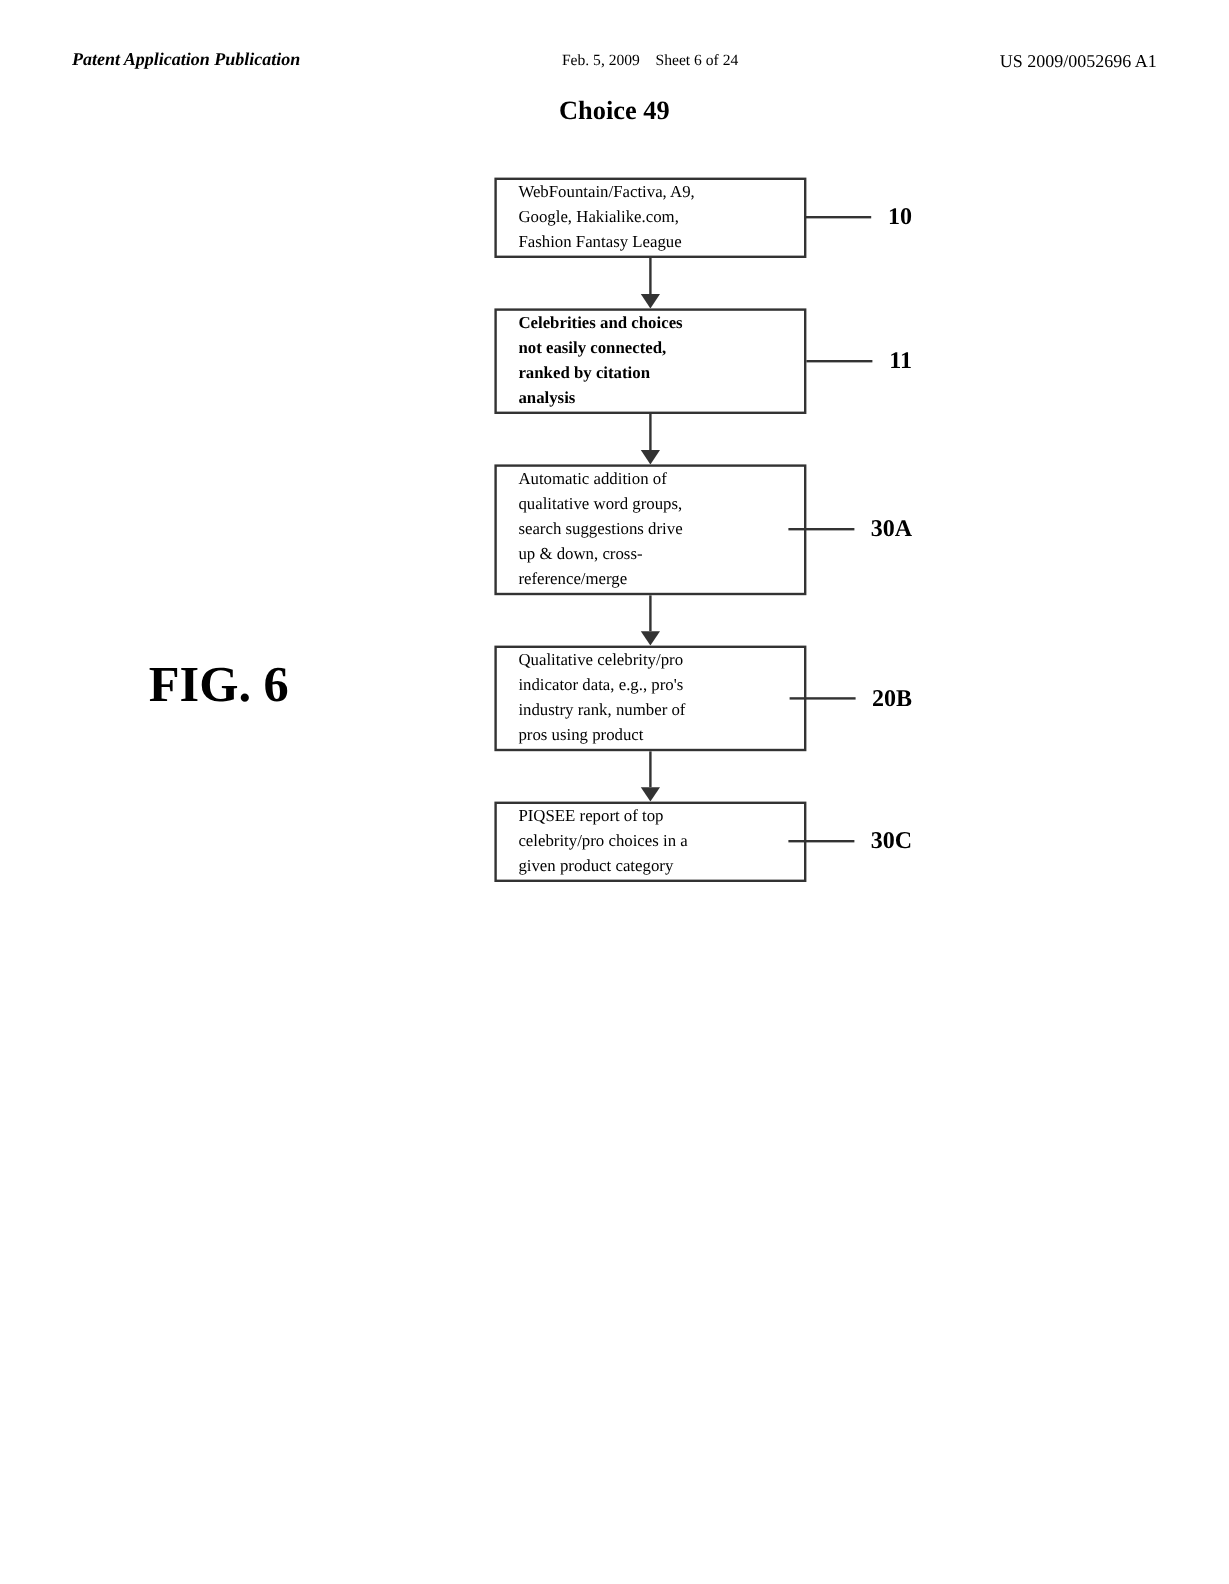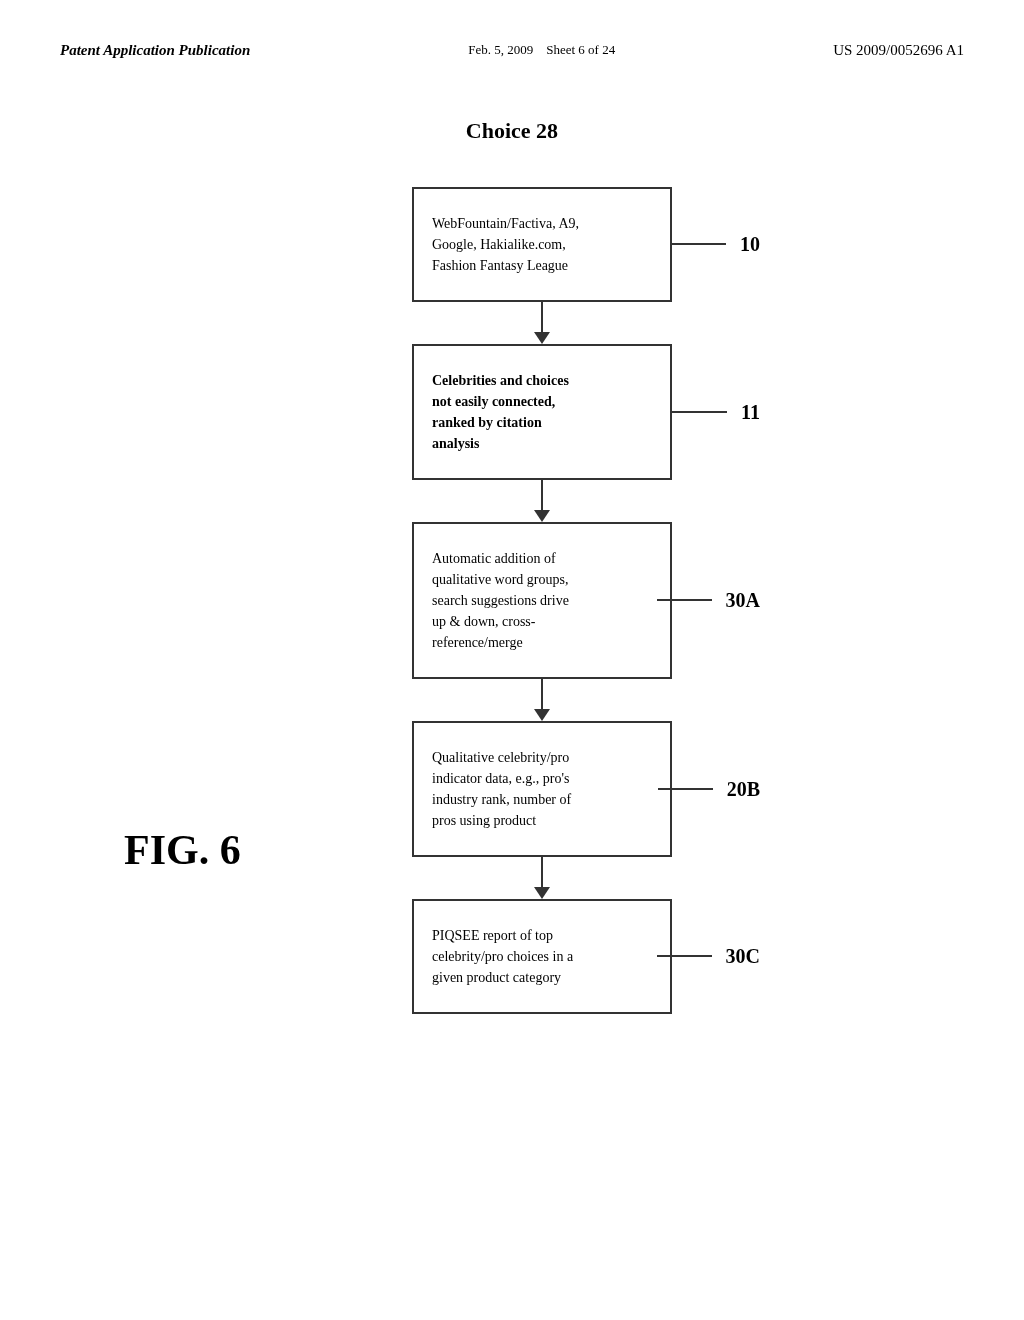--- a/index.html
+++ b/index.html
@@ -18,22 +18,22 @@
       min-height: 1320px;
       background: #ffffff;
       padding: 40px 60px;
       position: relative;
     }
 
     
     .header {
       display: flex;
       justify-content: space-between;
-      align-items: center;
-      margin-bottom: 55px;
+      align-items: flex-end;
+      margin-bottom: 16px;
       border-bottom: none;
     }
 
     .header-left {
       font-size: 15px;
       font-weight: bold;
       font-style: italic;
       line-height: 1.4;
       max-width: 320px;
     }
@@ -80,21 +80,21 @@
       display: flex;
       align-items: center;
       position: relative;
       width: 100%;
       justify-content: center;
     }
 
     .flow-box {
       border: 2px solid #333;
       background: #fff;
-      padding: 24px 18px;
+      padding: 0 18px;
       width: 260px;
       font-size: 14px;
       line-height: 1.5;
       text-align: left;
       position: relative;
     }
 
     .flow-label {
       position: absolute;
       right: -90px;
@@ -160,21 +160,21 @@
     <div class="header-left">Patent Application Publication</div>
     <div class="header-center">
       <span>Feb. 5, 2009</span>
       &nbsp;&nbsp;
       <span>Sheet 6 of 24</span>
     </div>
     <div class="header-right">US 2009/0052696 A1</div>
   </div>
 
   <div class="diagram-title">
-    <div>Choice 28</div>
+    <div>Choice 49</div>
   </div>
 
   <div class="diagram-area">
     <div class="flowchart">
 
       <div class="flow-row">
         <div class="flow-box">
           <span>WebFountain/Factiva, A9,<br>Google, Hakialike.com,<br>Fashion Fantasy League</span>
           <div class="flow-label label-connector">
             <div class="connector-line"></div>

